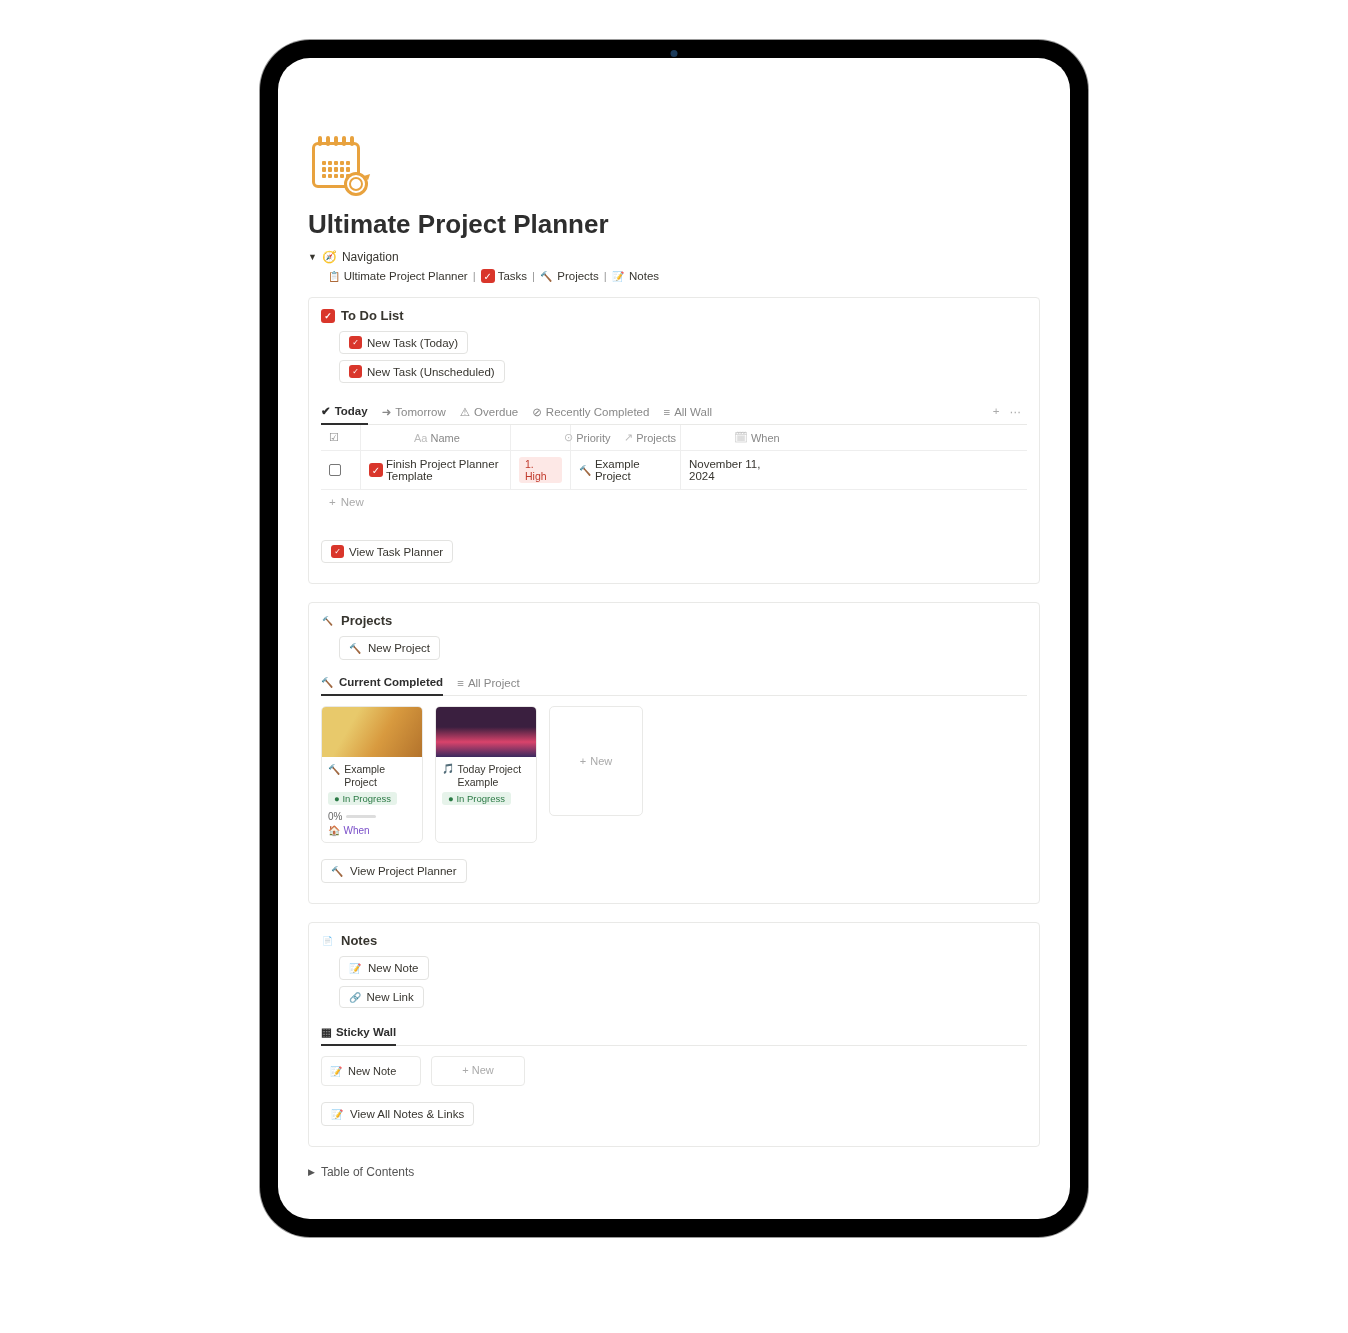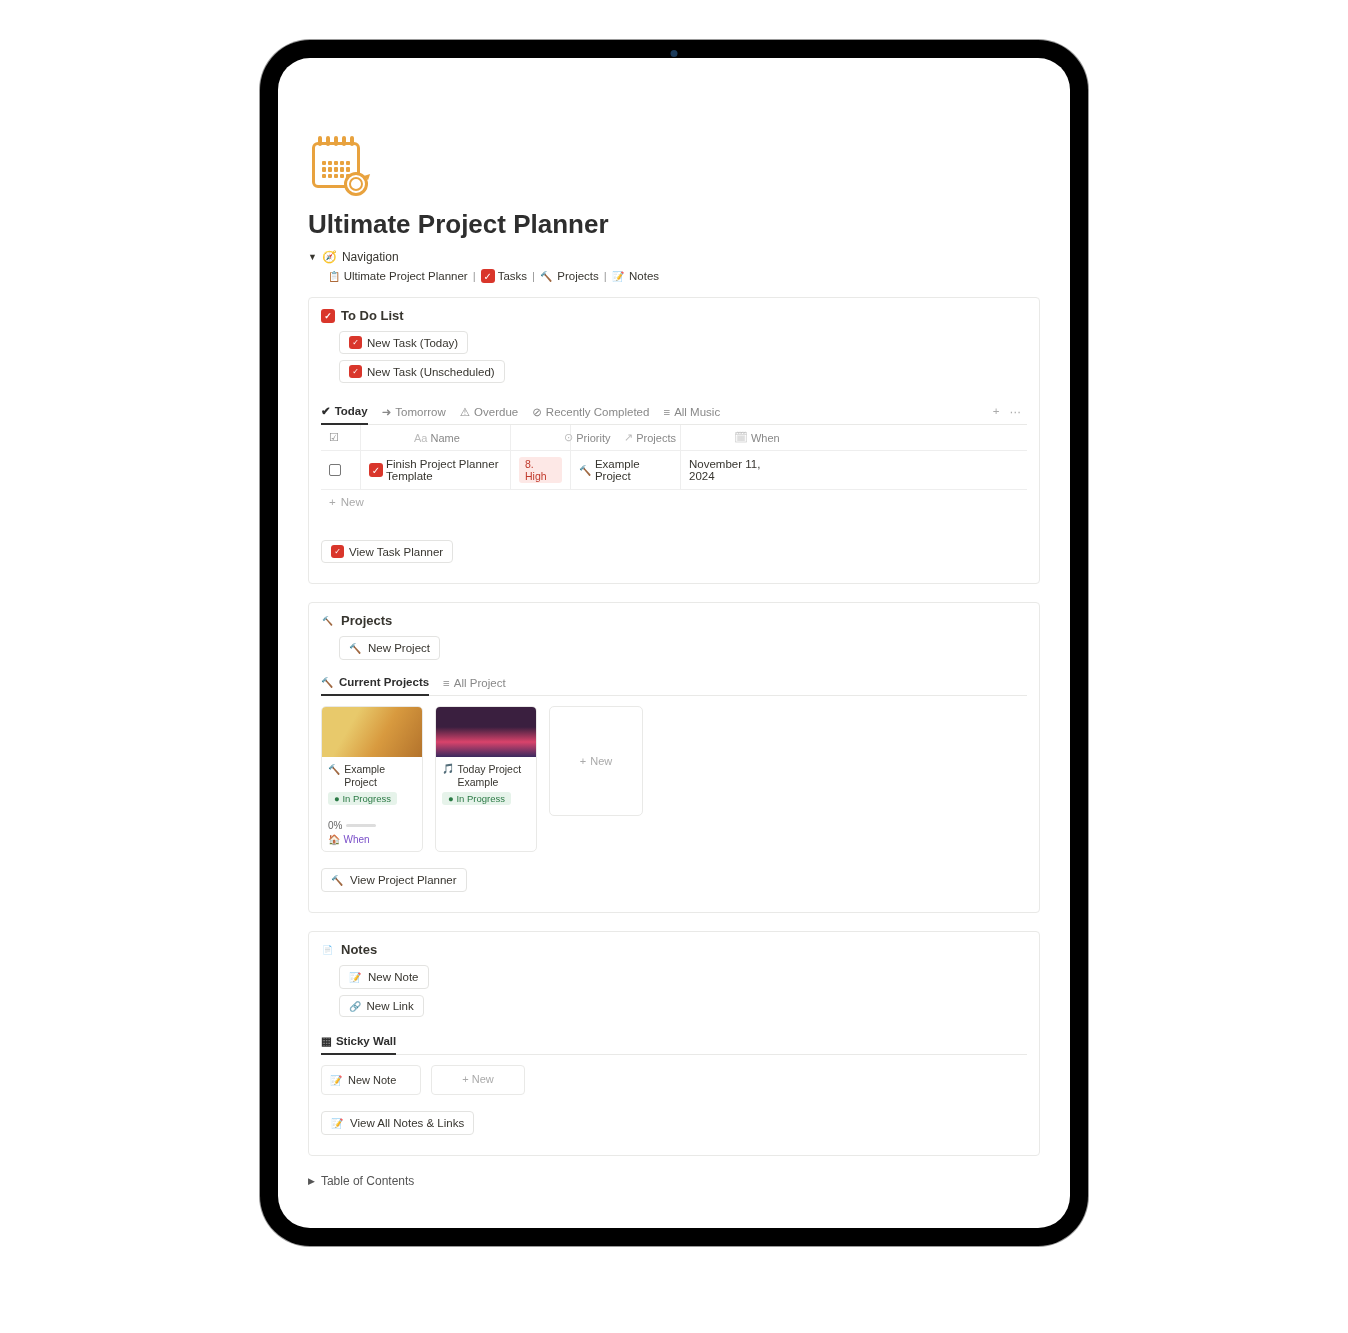--- a/index.html
+++ b/index.html
@@ -49,21 +49,21 @@
 .prio-tag { background:#fde8e6; color:#c0392b; padding:1px 6px; border-radius:3px; font-size:10.5px; }
 .new-row { color:#aaa; padding:6px 8px; font-size:11.5px; cursor:pointer; display:flex; gap:5px; }
 .view-link { margin-top:26px; }
 
 .proj-tabs { display:flex; gap:14px; border-bottom:1px solid #e9e9e7; font-size:11.5px; color:#888; margin-top:4px; }
 .cards { display:flex; gap:12px; margin-top:10px; }
 .card { width:102px; border:1px solid #e9e9e7; border-radius:5px; overflow:hidden; font-size:10.5px; cursor:pointer; }
 .card-img { height:50px; background:#ccc; }
 .card-body { padding:6px; }
 .card-title { display:flex; gap:3px; align-items:flex-start; margin-bottom:4px; line-height:1.2; }
-.status-tag { display:inline-block; background:#e6f3ea; color:#2b7a45; padding:1px 6px; border-radius:3px; font-size:9.5px; margin-bottom:12px; }
+.status-tag { display:inline-block; background:#e6f3ea; color:#2b7a45; padding:1px 6px; border-radius:3px; font-size:9.5px; margin-bottom:3px; }
 .house-tag { color:#7a4fc9; display:flex; gap:3px; align-items:center; font-size:10px;}
 .progress { font-size:10px; color:#666; margin:3px 0; display:flex; gap:4px; align-items:center;}
 .progress-bar { width:30px; height:3px; background:#ddd; border-radius:2px; }
 .new-card { border:1px solid #e9e9e7; border-radius:5px; width:94px; height:110px; display:flex; align-items:center; justify-content:center; color:#aaa; font-size:11px; cursor:pointer; gap:4px;}
 
 .img-a { background: linear-gradient(120deg, #e8c96b 30%, #d89a3f 60%, #b3732c 100%); position:relative; }
 .img-b { background: linear-gradient(180deg, #3a1f3f 40%, #d9436b 70%, #3a2a5f 100%); position:relative;}
 
 .sticky-tabs { display:flex; gap:14px; border-bottom:1px solid #e9e9e7; font-size:11.5px; margin-top:6px;}
 .sticky-cards { display:flex; gap:10px; margin-top:10px;}
@@ -159,21 +159,21 @@
         <div class="tab">
             <span>⚠</span>
             <span>Overdue</span>
           </div>
         <div class="tab">
             <span>⊘</span>
             <span>Recently Completed</span>
           </div>
         <div class="tab">
             <span>≡</span>
-            <span>All Music</span>
+            <span>All Wall</span>
           </div>
         <div class="tab-icons-right">
           <span>+</span>
           <span>⋯</span>
         </div>
       </div>
 
       <div class="table-head">
         <div class="th">
             <span>☑</span>
@@ -198,21 +198,21 @@
       </div>
       <div class="table-row">
         <div class="td">
             <span class="chk-empty"></span>
           </div>
         <div class="td">
             <span class="red-chk mini-icon" style="flex-shrink:0">✓</span>
             <span>Finish Project Planner Template</span>
           </div>
         <div class="td">
-            <span class="prio-tag">8. High</span>
+            <span class="prio-tag">1. High</span>
           </div>
         <div class="td">
             <span class="purple-hammer mini-icon">🔨</span>
             <span>Example Project</span>
           </div>
         <div class="td" style="border-right:none">
             <span>November 11, 2024</span>
           </div>
         <div class="td" style="border-right:none"></div>
       </div>
@@ -233,21 +233,21 @@
         <span>Projects</span>
       </div>
       <div><button class="action-btn">
             <span class="purple-hammer mini-icon">🔨</span>
             <span>New Project</span>
           </button></div>
 
       <div class="proj-tabs">
         <div class="tab active">
             <span class="purple-hammer mini-icon">🔨</span>
-            <span>Current Projects</span>
+            <span>Current Completed</span>
           </div>
         <div class="tab">
             <span>≡</span>
             <span>All Project</span>
           </div>
       </div>
 
       <div class="cards">
         <div class="card">
           <div class="card-img img-a"></div>

